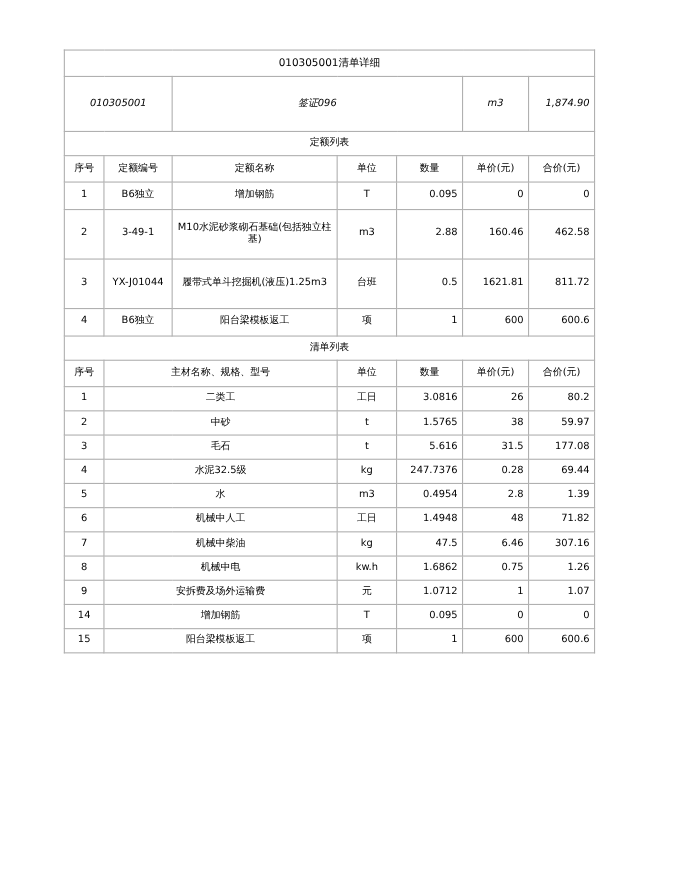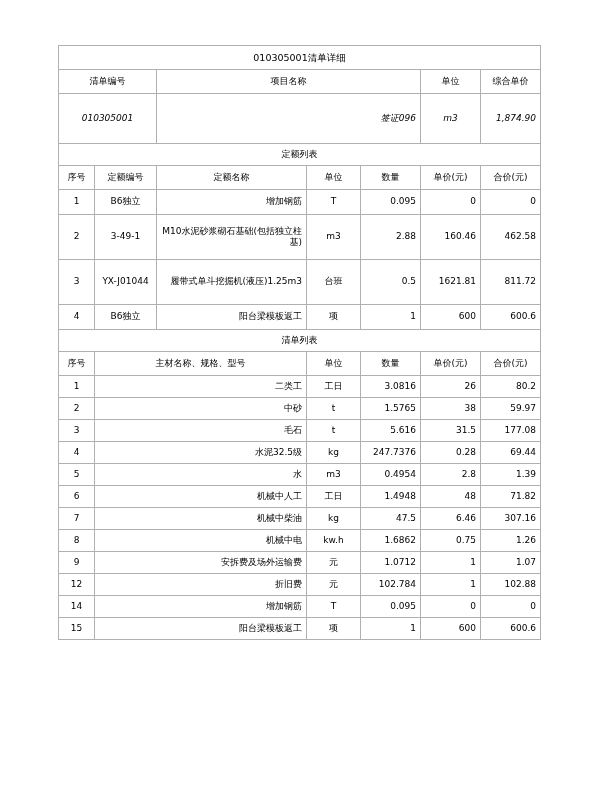--- a/index.html
+++ b/index.html
@@ -34,21 +34,21 @@
     border: 1px solid #b0b0b0;
     padding: 2px 4px;
     vertical-align: middle;
     line-height: 1.25;
     word-wrap: break-word;
     overflow-wrap: break-word;
   }
 
   
   .c  { text-align: center; }
-  .l  { text-align: right; }
+  .l  { text-align: center; }
   .r  { text-align: right; }
 
   
   .banner td {
     text-align: center;
     height: 17px;
     padding: 2px 4px;
   }
 
   
@@ -97,26 +97,20 @@
       <col style="width:60px">
       <col style="width:60px">
       <col style="width:60px">
     </colgroup>
     <tbody>
 
       <tr class="title-row">
         <td colspan="7" class="c">010305001清单详细</td>
       </tr>
 
-      <tr class="hdr">
-        <td colspan="2" class="c">清单编号</td>
-        <td colspan="3" class="c">项目名称</td>
-        <td class="c">单位</td>
-        <td class="c">综合单价</td>
-      </tr>
 
       <tr class="summary">
         <td colspan="2" class="c">010305001</td>
         <td colspan="3" class="l">签证096</td>
         <td class="c">m3</td>
         <td class="r">1,874.90</td>
       </tr>
 
       <tr class="banner">
         <td colspan="7" class="c">定额列表</td>
@@ -251,28 +245,20 @@
       </tr>
       <tr class="b-row">
         <td class="c">9</td>
         <td colspan="2" class="l">安拆费及场外运输费</td>
         <td class="c">元</td>
         <td class="r">1.0712</td>
         <td class="r">1</td>
         <td class="r">1.07</td>
       </tr>
       <tr class="b-row">
-        <td class="c">12</td>
-        <td colspan="2" class="l">折旧费</td>
-        <td class="c">元</td>
-        <td class="r">102.784</td>
-        <td class="r">1</td>
-        <td class="r">102.88</td>
-      </tr>
-      <tr class="b-row">
         <td class="c">14</td>
         <td colspan="2" class="l">增加钢筋</td>
         <td class="c">T</td>
         <td class="r">0.095</td>
         <td class="r">0</td>
         <td class="r">0</td>
       </tr>
       <tr class="b-row">
         <td class="c">15</td>
         <td colspan="2" class="l">阳台梁模板返工</td>

